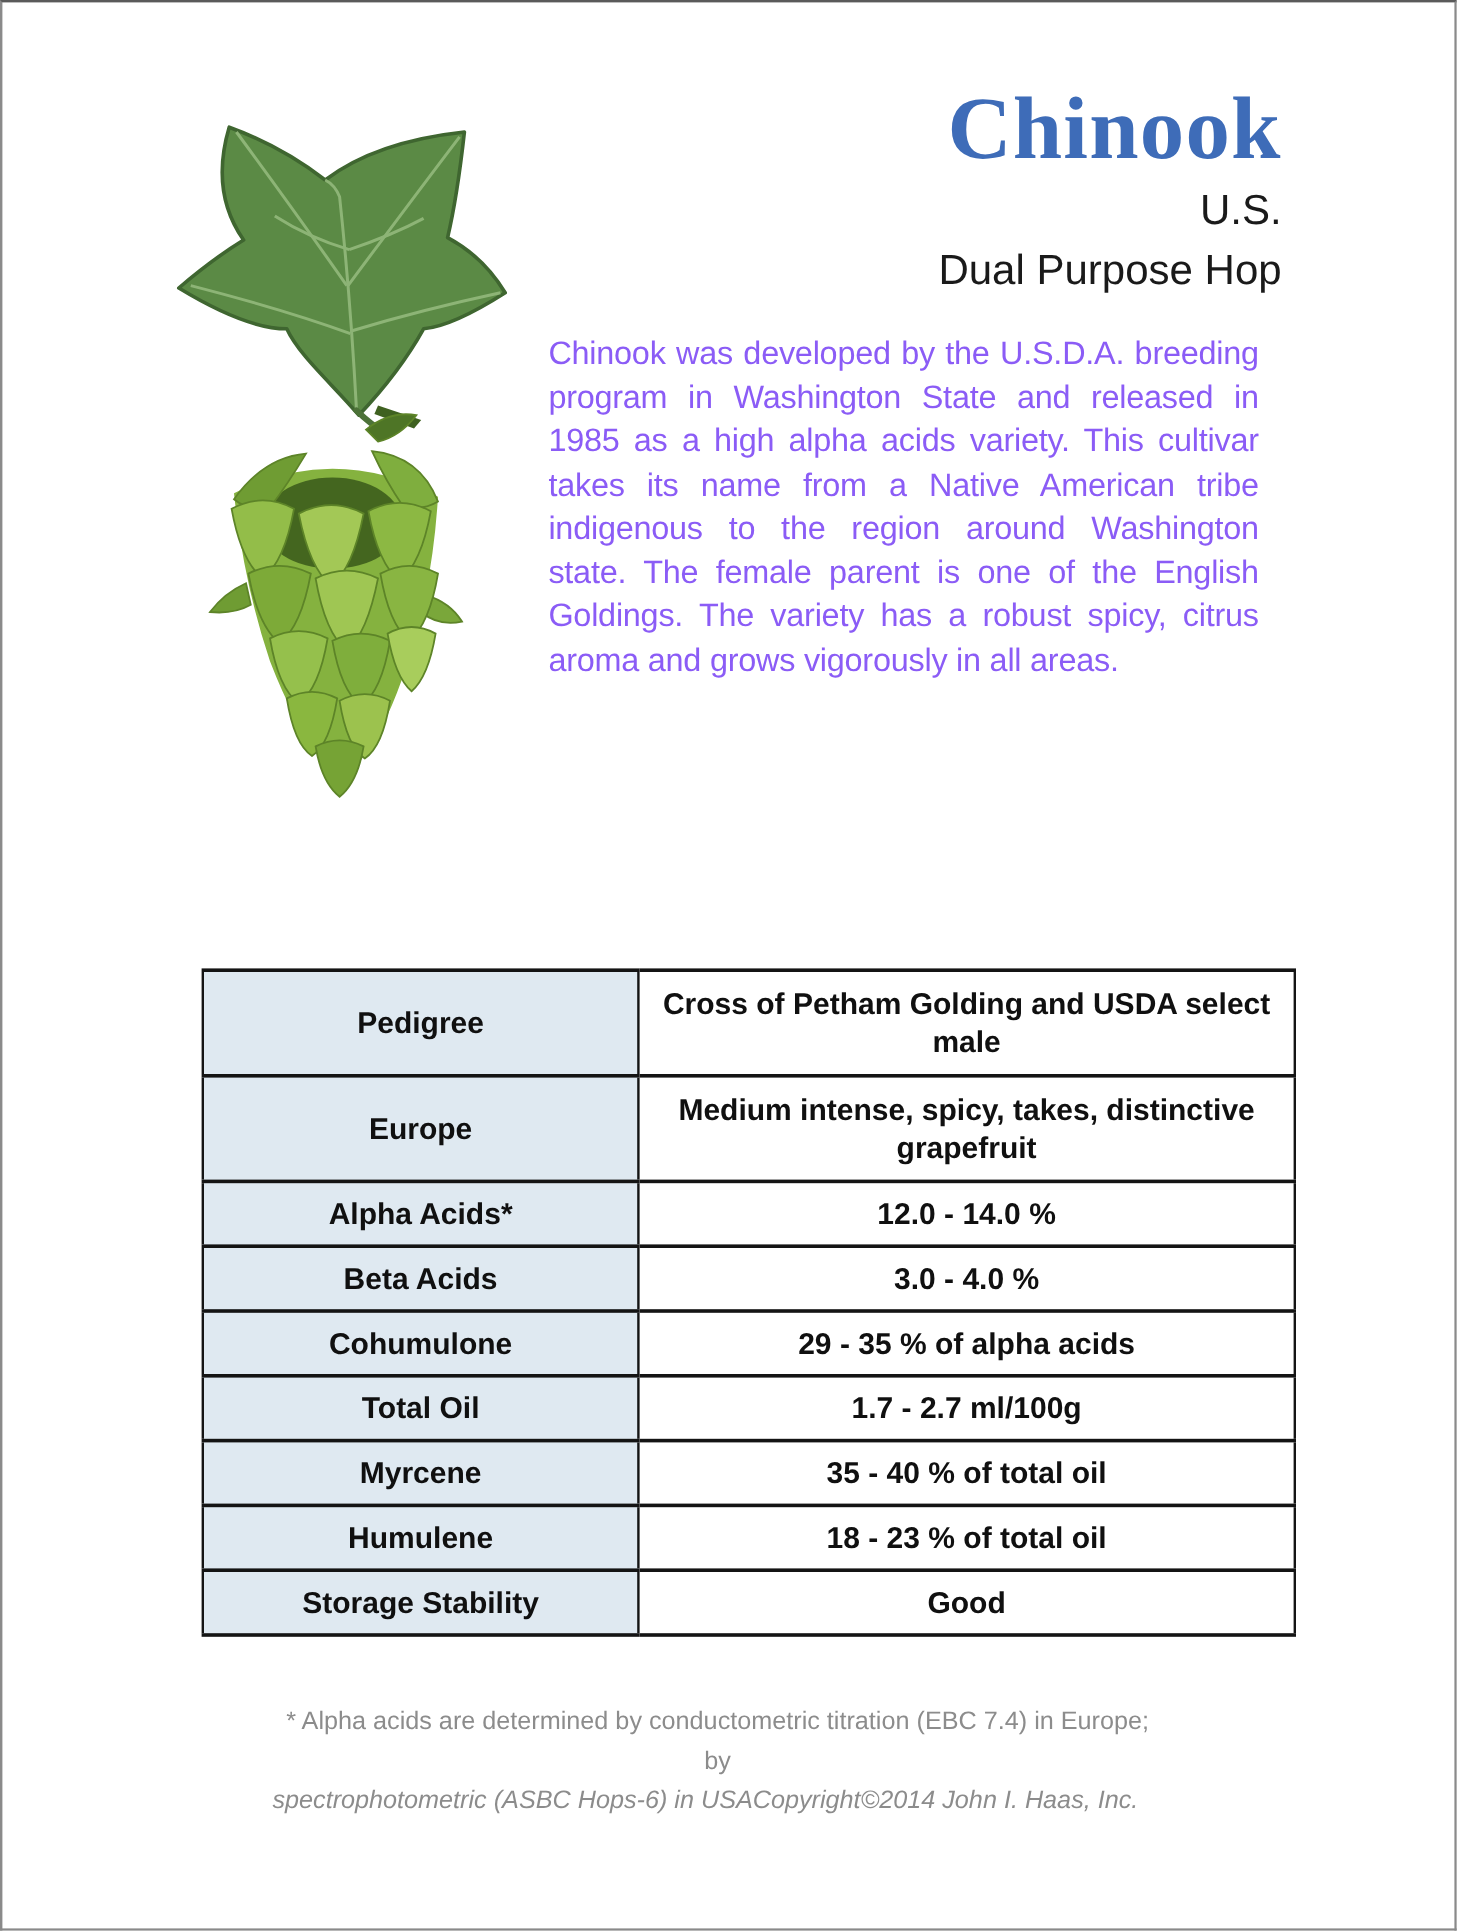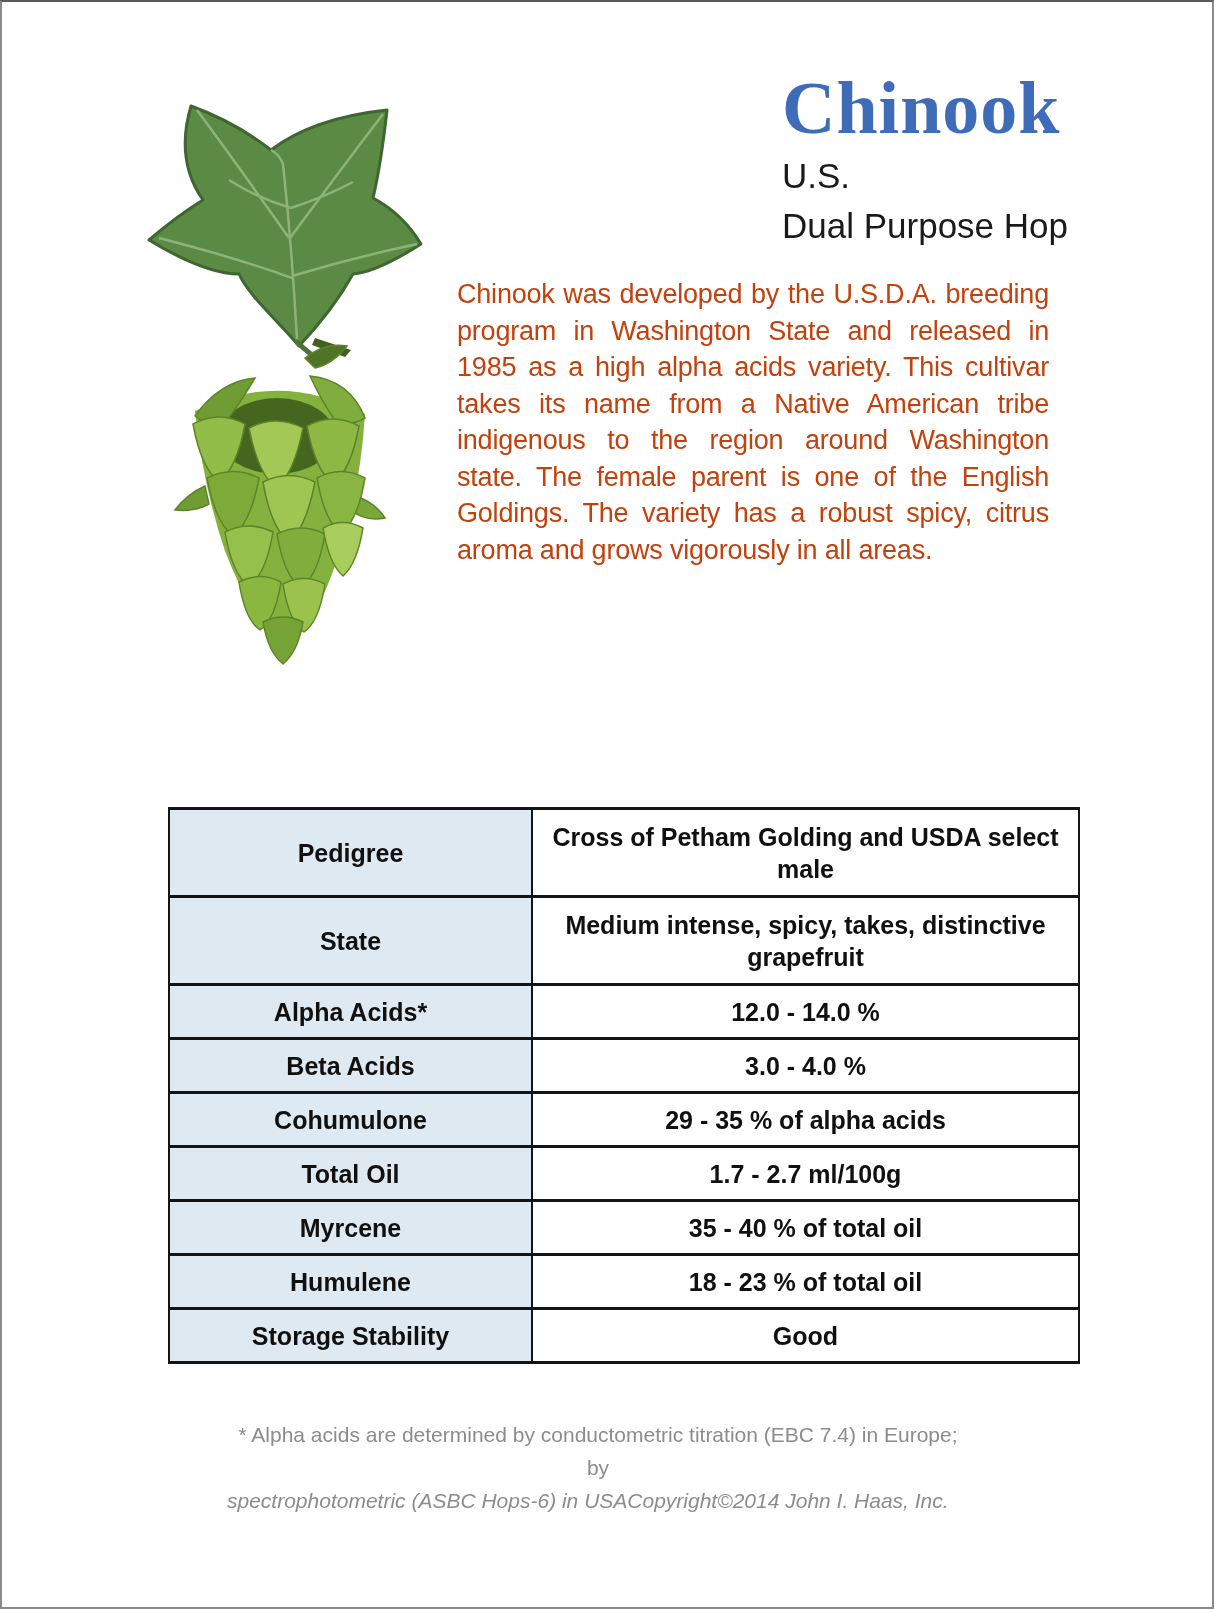--- a/index.html
+++ b/index.html
@@ -12,32 +12,32 @@
     background:#fff;
     font-family:"Liberation Sans",sans-serif;
     overflow:hidden;
   }
 
   
   .leaf-wrap{position:absolute;left:85px;top:46px;width:360px;height:315px;}
   .cone-wrap{position:absolute;left:163px;top:334px;width:232px;height:330px;}
 
   
-  .title-block{position:absolute;top:66px;right:144px;text-align:left;margin-left:24px;}
+  .title-block{position:absolute;top:66px;right:144px;text-align:right;margin-left:24px;}
   .hop-name{
     font-family:"Liberation Serif",serif;
     font-size:74px;line-height:80px;font-weight:600;
     color:#3e6cb8;margin:0;letter-spacing:1px;
   }
   .hop-sub{font-size:35px;line-height:44px;color:#1a1a1a;margin-top:6px;}
 
   
   .description{
     position:absolute;left:455px;top:274px;width:592px;
-    font-size:27px;line-height:36.5px;color:#c2410c;
+    font-size:27px;line-height:36.5px;color:#8b5cf6;
     text-align:justify;letter-spacing:-0.2px;
   }
 
   
   table.specs{
     position:absolute;left:152px;top:805px;
     border-collapse:collapse;table-layout:fixed;
     font-size:25px;font-weight:bold;color:#101010;margin-left:14px;
   }
   table.specs td{
@@ -125,21 +125,21 @@
 
   <div class="description">Chinook was developed by the U.S.D.A. breeding program in Washington State and released in 1985 as a high alpha acids variety. This cultivar takes its name from a Native American tribe indigenous to the region around Washington state. The female parent is one of the English Goldings. The variety has a robust spicy, citrus aroma and grows vigorously in all areas.</div>
 
   <table class="specs">
     <tbody>
       <tr class="tall">
         <td class="spec-label">Pedigree</td>
         <td class="spec-value">Cross of Petham Golding and USDA select male</td>
       </tr>
       <tr class="tall">
-        <td class="spec-label">State</td>
+        <td class="spec-label">Europe</td>
         <td class="spec-value">Medium intense, spicy, takes, distinctive grapefruit</td>
       </tr>
       <tr class="short">
         <td class="spec-label">Alpha Acids*</td>
         <td class="spec-value">12.0 - 14.0 %</td>
       </tr>
       <tr class="short">
         <td class="spec-label">Beta Acids</td>
         <td class="spec-value">3.0 - 4.0 %</td>
       </tr>

